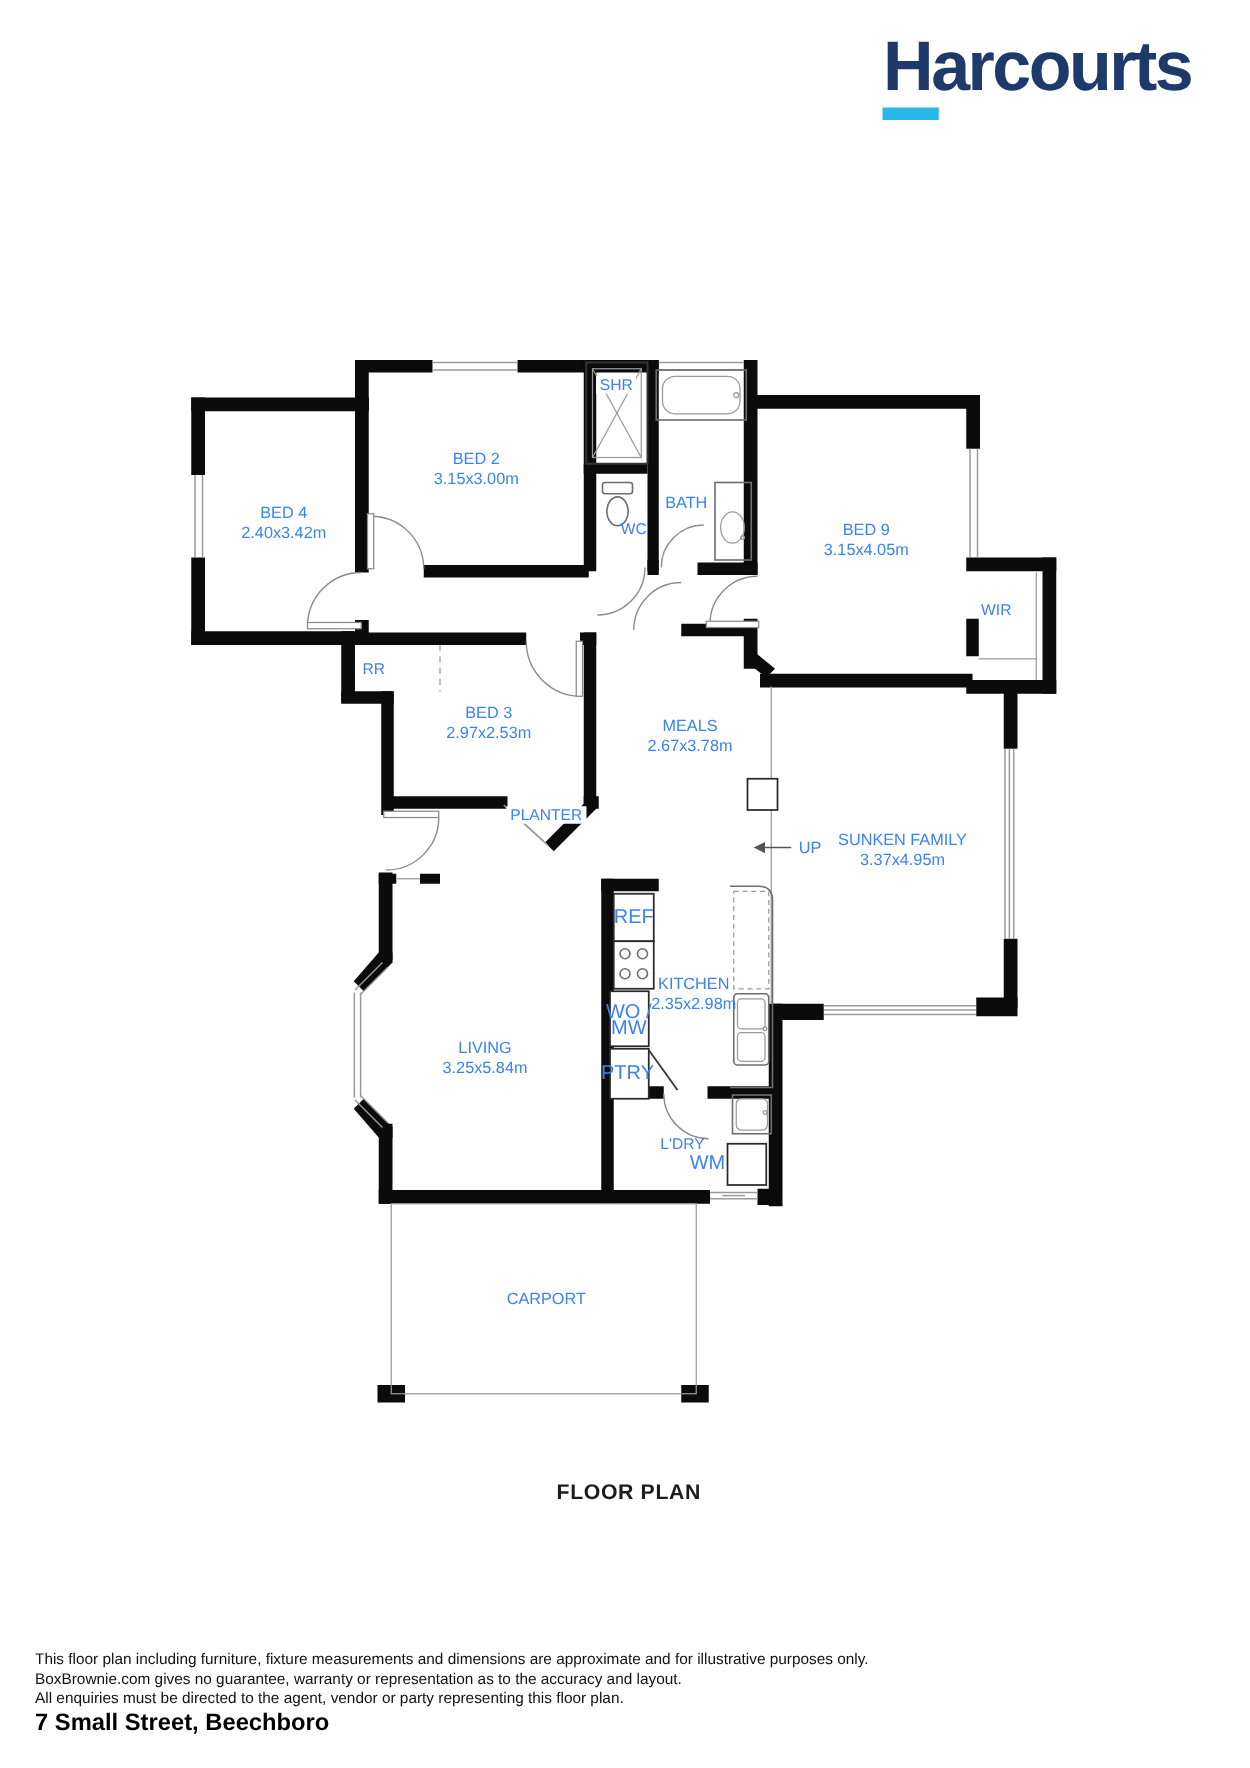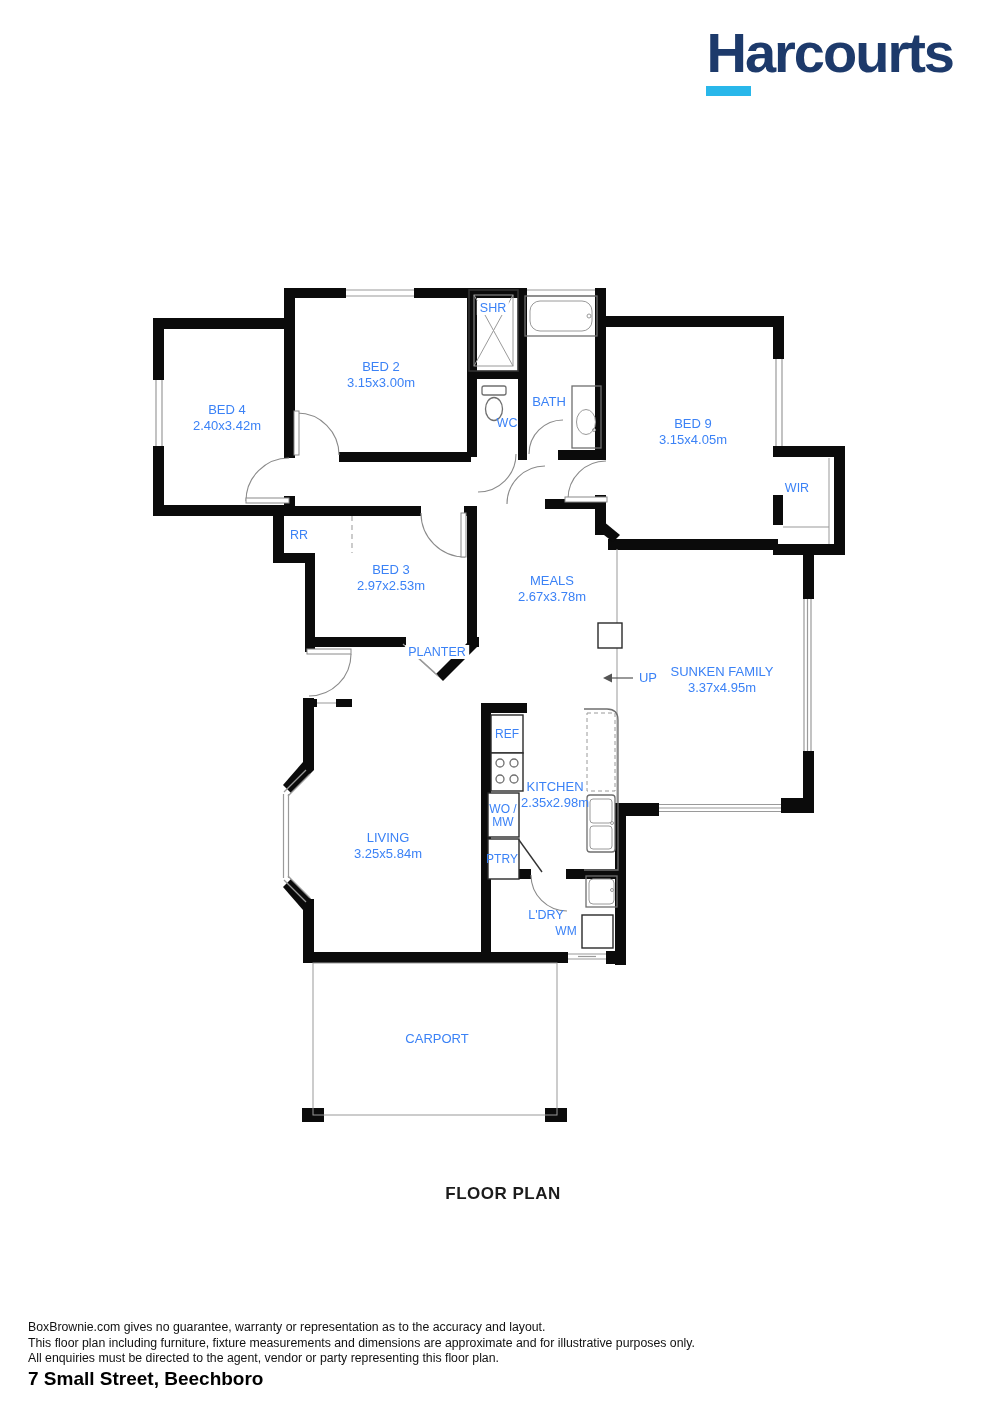--- a/index.html
+++ b/index.html
@@ -11,21 +11,21 @@
   .logo-text{font-size:56px;font-weight:bold;letter-spacing:-2px;line-height:1.1;color:#1d3a6b;}
   .logo-underline{width:45px;height:10px;background:#29b7ea;margin-top:2px;}
   #plan{position:absolute;left:0;top:0;}
   .lbl{
     position:absolute;transform:translate(-50%,-50%);
     font-size:13px;color:#3b82f6;white-space:nowrap;text-align:center;line-height:16px;
   }
   .lbl .dims{font-size:13px;}
   .lbl-sm{font-size:12.5px;}
   .halo{background:#fff;padding:0 3px;}
-  .tiny{font-size:12px;line-height:13px;}
+  .tiny{font-size:16px;line-height:13px;}
   .plan-title{
     position:absolute;left:503px;top:1184px;transform:translateX(-50%);
     font-size:17px;font-weight:bold;letter-spacing:.5px;color:#1c1c1c;
   }
   .disclaimer{
     position:absolute;left:28px;top:1320px;font-size:12.3px;line-height:15.5px;color:#111;
   }
   .address{
     position:absolute;left:28px;top:1368px;font-size:19px;font-weight:bold;color:#000;
   }
@@ -288,18 +288,18 @@
     <div>WO /</div>
     <div>MW</div>
   </div>
   <div class="lbl tiny" style="left:502px;top:859px;">PTRY</div>
   <div class="lbl tiny" style="left:566px;top:931px;">WM</div>
 </div>
 
 <div class="plan-title">FLOOR PLAN</div>
 
 <div class="disclaimer">
+  <div>This floor plan including furniture, fixture measurements and dimensions are approximate and for illustrative purposes only.</div>
   <div>BoxBrownie.com gives no guarantee, warranty or representation as to the accuracy and layout.</div>
-  <div>This floor plan including furniture, fixture measurements and dimensions are approximate and for illustrative purposes only.</div>
   <div>All enquiries must be directed to the agent, vendor or party representing this floor plan.</div>
 </div>
 
 <div class="address">7 Small Street, Beechboro</div>
 
 </body></html>

